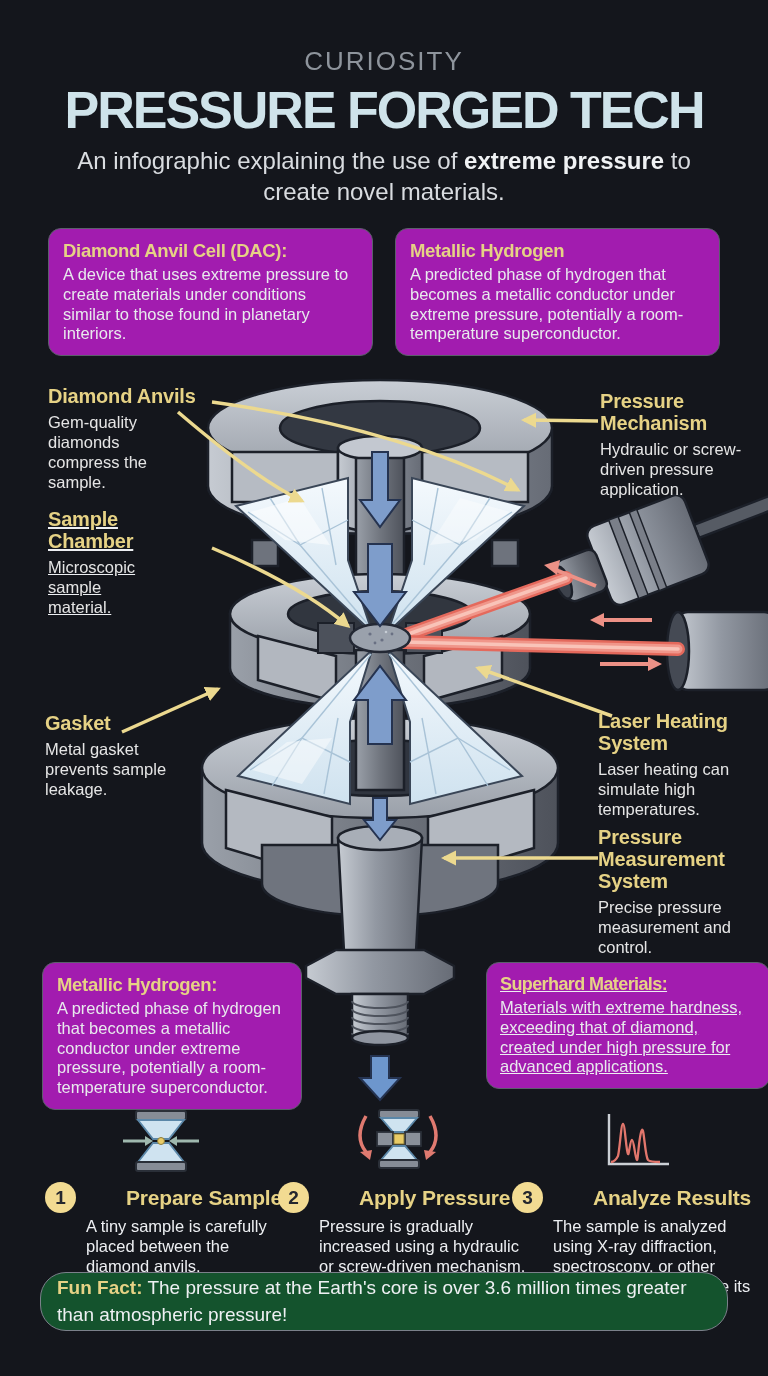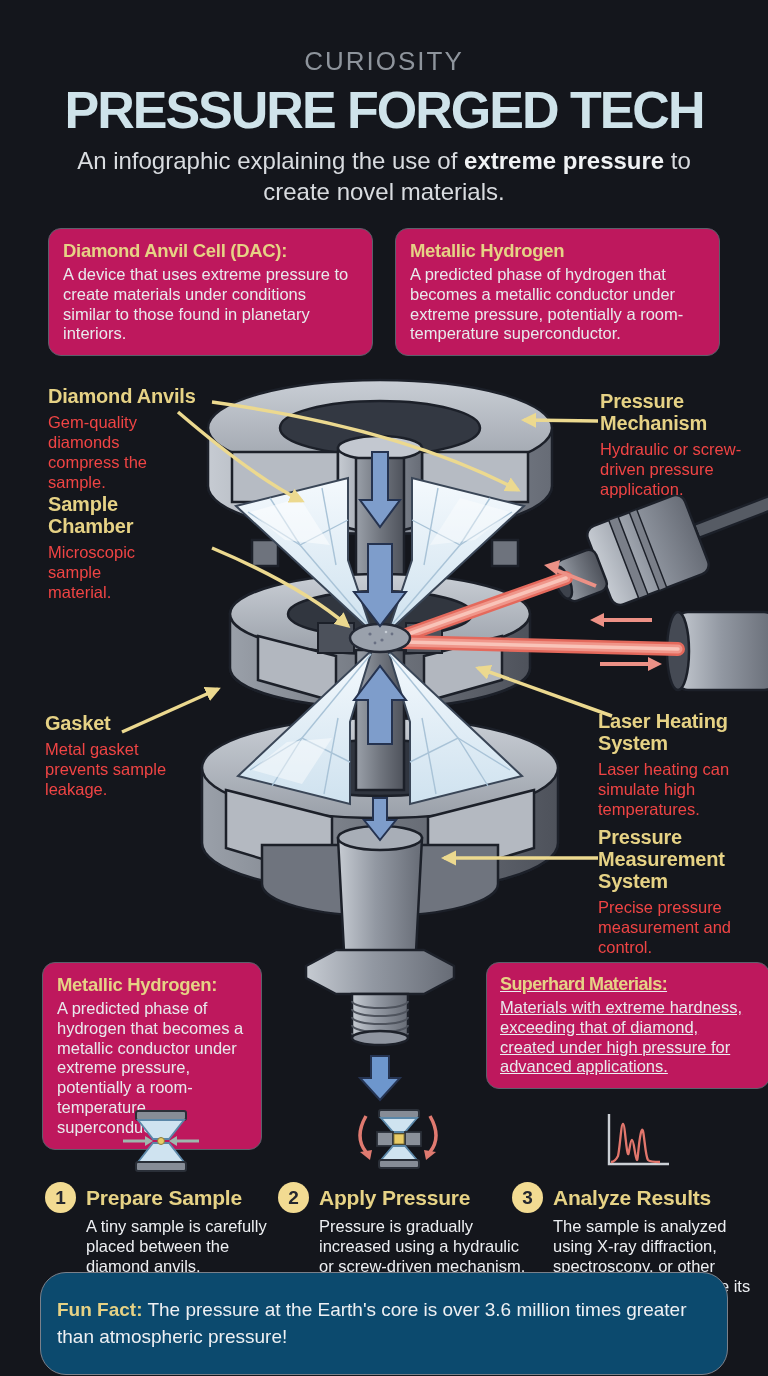--- a/index.html
+++ b/index.html
@@ -7,42 +7,42 @@
        font-family:"Liberation Sans", sans-serif;background:#14161c;color:#edeff2;}
   .abs{position:absolute;}
   
   .kicker{top:46px;left:0;right:0;text-align:center;font-size:26px;letter-spacing:2px;color:#8e949c;}
   .title{top:80px;left:0;right:0;text-align:center;font-size:52px;font-weight:700;
          letter-spacing:-2px;color:#cfe3ea;white-space:nowrap;}
   .subtitle{top:146px;left:54px;width:660px;text-align:center;font-size:24px;
             color:#d9dce0;line-height:1.28;}
   .subtitle b{color:#f0f2f4;}
   
-  .gbox{background:#be185d;border:1.5px solid #5b606b;border-radius:13px;
+  .gbox{background:#a21caf;border:1.5px solid #5b606b;border-radius:13px;
         padding:11px 14px;box-sizing:border-box;}
   .gbox-title{color:#e6d285;font-weight:700;font-size:18.5px;letter-spacing:-0.3px;
               white-space:nowrap;margin-bottom:3px;}
   .gbox-body{color:#e8eaed;font-size:16.5px;line-height:1.2;}
   .toprow{top:228px;left:48px;right:48px;display:flex;gap:22px;}
   .toprow .gbox{flex:1;}
   
   .dlabel-title{color:#e6d285;font-weight:700;font-size:20px;line-height:1.1;
                 letter-spacing:-0.2px;margin-bottom:5px;}
-  .dlabel-body{color:#ef4444;font-size:16.5px;line-height:1.22;}
+  .dlabel-body{color:#e5e5e5;font-size:16.5px;line-height:1.22;}
   .nowrap{white-space:nowrap;text-align:right;}
   
   .step-icon{height:74px;display:flex;justify-content:center;align-items:center;margin-bottom:4px;}
   .step-head{display:flex;align-items:center;gap:10px;}
   .step-num{width:31px;height:31px;border-radius:50%;background:#f2db92;color:#23262e;
             font-weight:700;font-size:19px;display:flex;align-items:center;justify-content:center;flex:0 0 31px;}
-  .step-title{color:#e6d285;font-weight:700;font-size:21px;letter-spacing:-0.2px;white-space:nowrap;}
+  .step-title{color:#e6d285;font-weight:700;font-size:21px;letter-spacing:-0.2px;white-space:nowrap;margin-left:40px;}
   .step-body{margin-left:41px;color:#edeff2;font-size:16.5px;line-height:1.22;margin-top:3px;}
   
-  .funfact{top:1272px;left:40px;width:688px;box-sizing:border-box;background:#0c4a6e;
-           border:1.5px solid #7b808a;border-radius:26px;padding:24px 16px;
+  .funfact{top:1272px;left:40px;width:688px;box-sizing:border-box;background:#14532d;
+           border:1.5px solid #7b808a;border-radius:26px;padding:2px 16px;
            font-size:19px;line-height:1.4;color:#eef0f3;}
   .funfact b{color:#e6d285;}
   svg{display:block;}
 </style>
 </head>
 <body>
 
 <div class="abs kicker">CURIOSITY</div>
 <div class="abs title">PRESSURE FORGED TECH</div>
 <div class="abs subtitle"><span>An infographic explaining the use of </span><b>extreme pressure</b><span> to create novel materials.</span></div>
@@ -229,42 +229,42 @@
     <path d="M598,421 L524,420" marker-end="url(#ah)"></path>
     <path d="M612,716 L478,668" marker-end="url(#ah)"></path>
     <path d="M598,858 L444,858" marker-end="url(#ah)"></path>
   </g>
 </svg>
 
 <div class="abs" style="left:48px;top:385px;width:132px;">
   <div class="dlabel-title nowrap">Diamond Anvils</div>
   <div class="dlabel-body" style="max-width:122px;">Gem-quality diamonds compress the sample.</div>
 </div>
-<div class="abs" style="left:48px;top:493px;width:118px;">
+<div class="abs" style="left:48px;top:508px;width:118px;text-decoration:underline;">
   <div class="dlabel-title">Sample Chamber</div>
   <div class="dlabel-body">Microscopic sample material.</div>
 </div>
 <div class="abs" style="left:45px;top:712px;width:158px;">
   <div class="dlabel-title">Gasket</div>
   <div class="dlabel-body" style="max-width:150px;">Metal gasket prevents sample leakage.</div>
 </div>
 <div class="abs" style="left:600px;top:390px;width:150px;">
   <div class="dlabel-title">Pressure Mechanism</div>
   <div class="dlabel-body" style="max-width:162px;">Hydraulic or screw-driven pressure application.</div>
 </div>
 <div class="abs" style="left:598px;top:698px;width:180px;">
   <div class="dlabel-title" style="max-width:160px;margin-top:12px;">Laser Heating System</div>
   <div class="dlabel-body" style="max-width:150px;">Laser heating can simulate high temperatures.</div>
 </div>
 <div class="abs" style="left:598px;top:826px;width:162px;">
   <div class="dlabel-title">Pressure Measurement System</div>
   <div class="dlabel-body" style="max-width:150px;">Precise pressure measurement and control.</div>
 </div>
 
-<div class="abs gbox" style="left:42px;top:962px;width:220px;">
+<div class="abs gbox" style="left:42px;top:962px;width:260px;">
   <div class="gbox-title">Metallic Hydrogen:</div>
   <div class="gbox-body">A predicted phase of hydrogen that becomes a metallic conductor under extreme pressure, potentially a room-temperature superconductor.</div>
 </div>
 <div class="abs gbox" style="left:486px;top:962px;width:284px;padding:11px 13px;text-decoration:underline;">
   <div class="gbox-title" style="letter-spacing:-0.6px;font-size:18px;">Superhard Materials:</div>
   <div class="gbox-body">Materials with extreme hardness, exceeding that of diamond, created under high pressure for advanced applications.</div>
 </div>
 
 <div class="abs" style="left:45px;top:1104px;width:232px;">
   <div class="step-icon">

